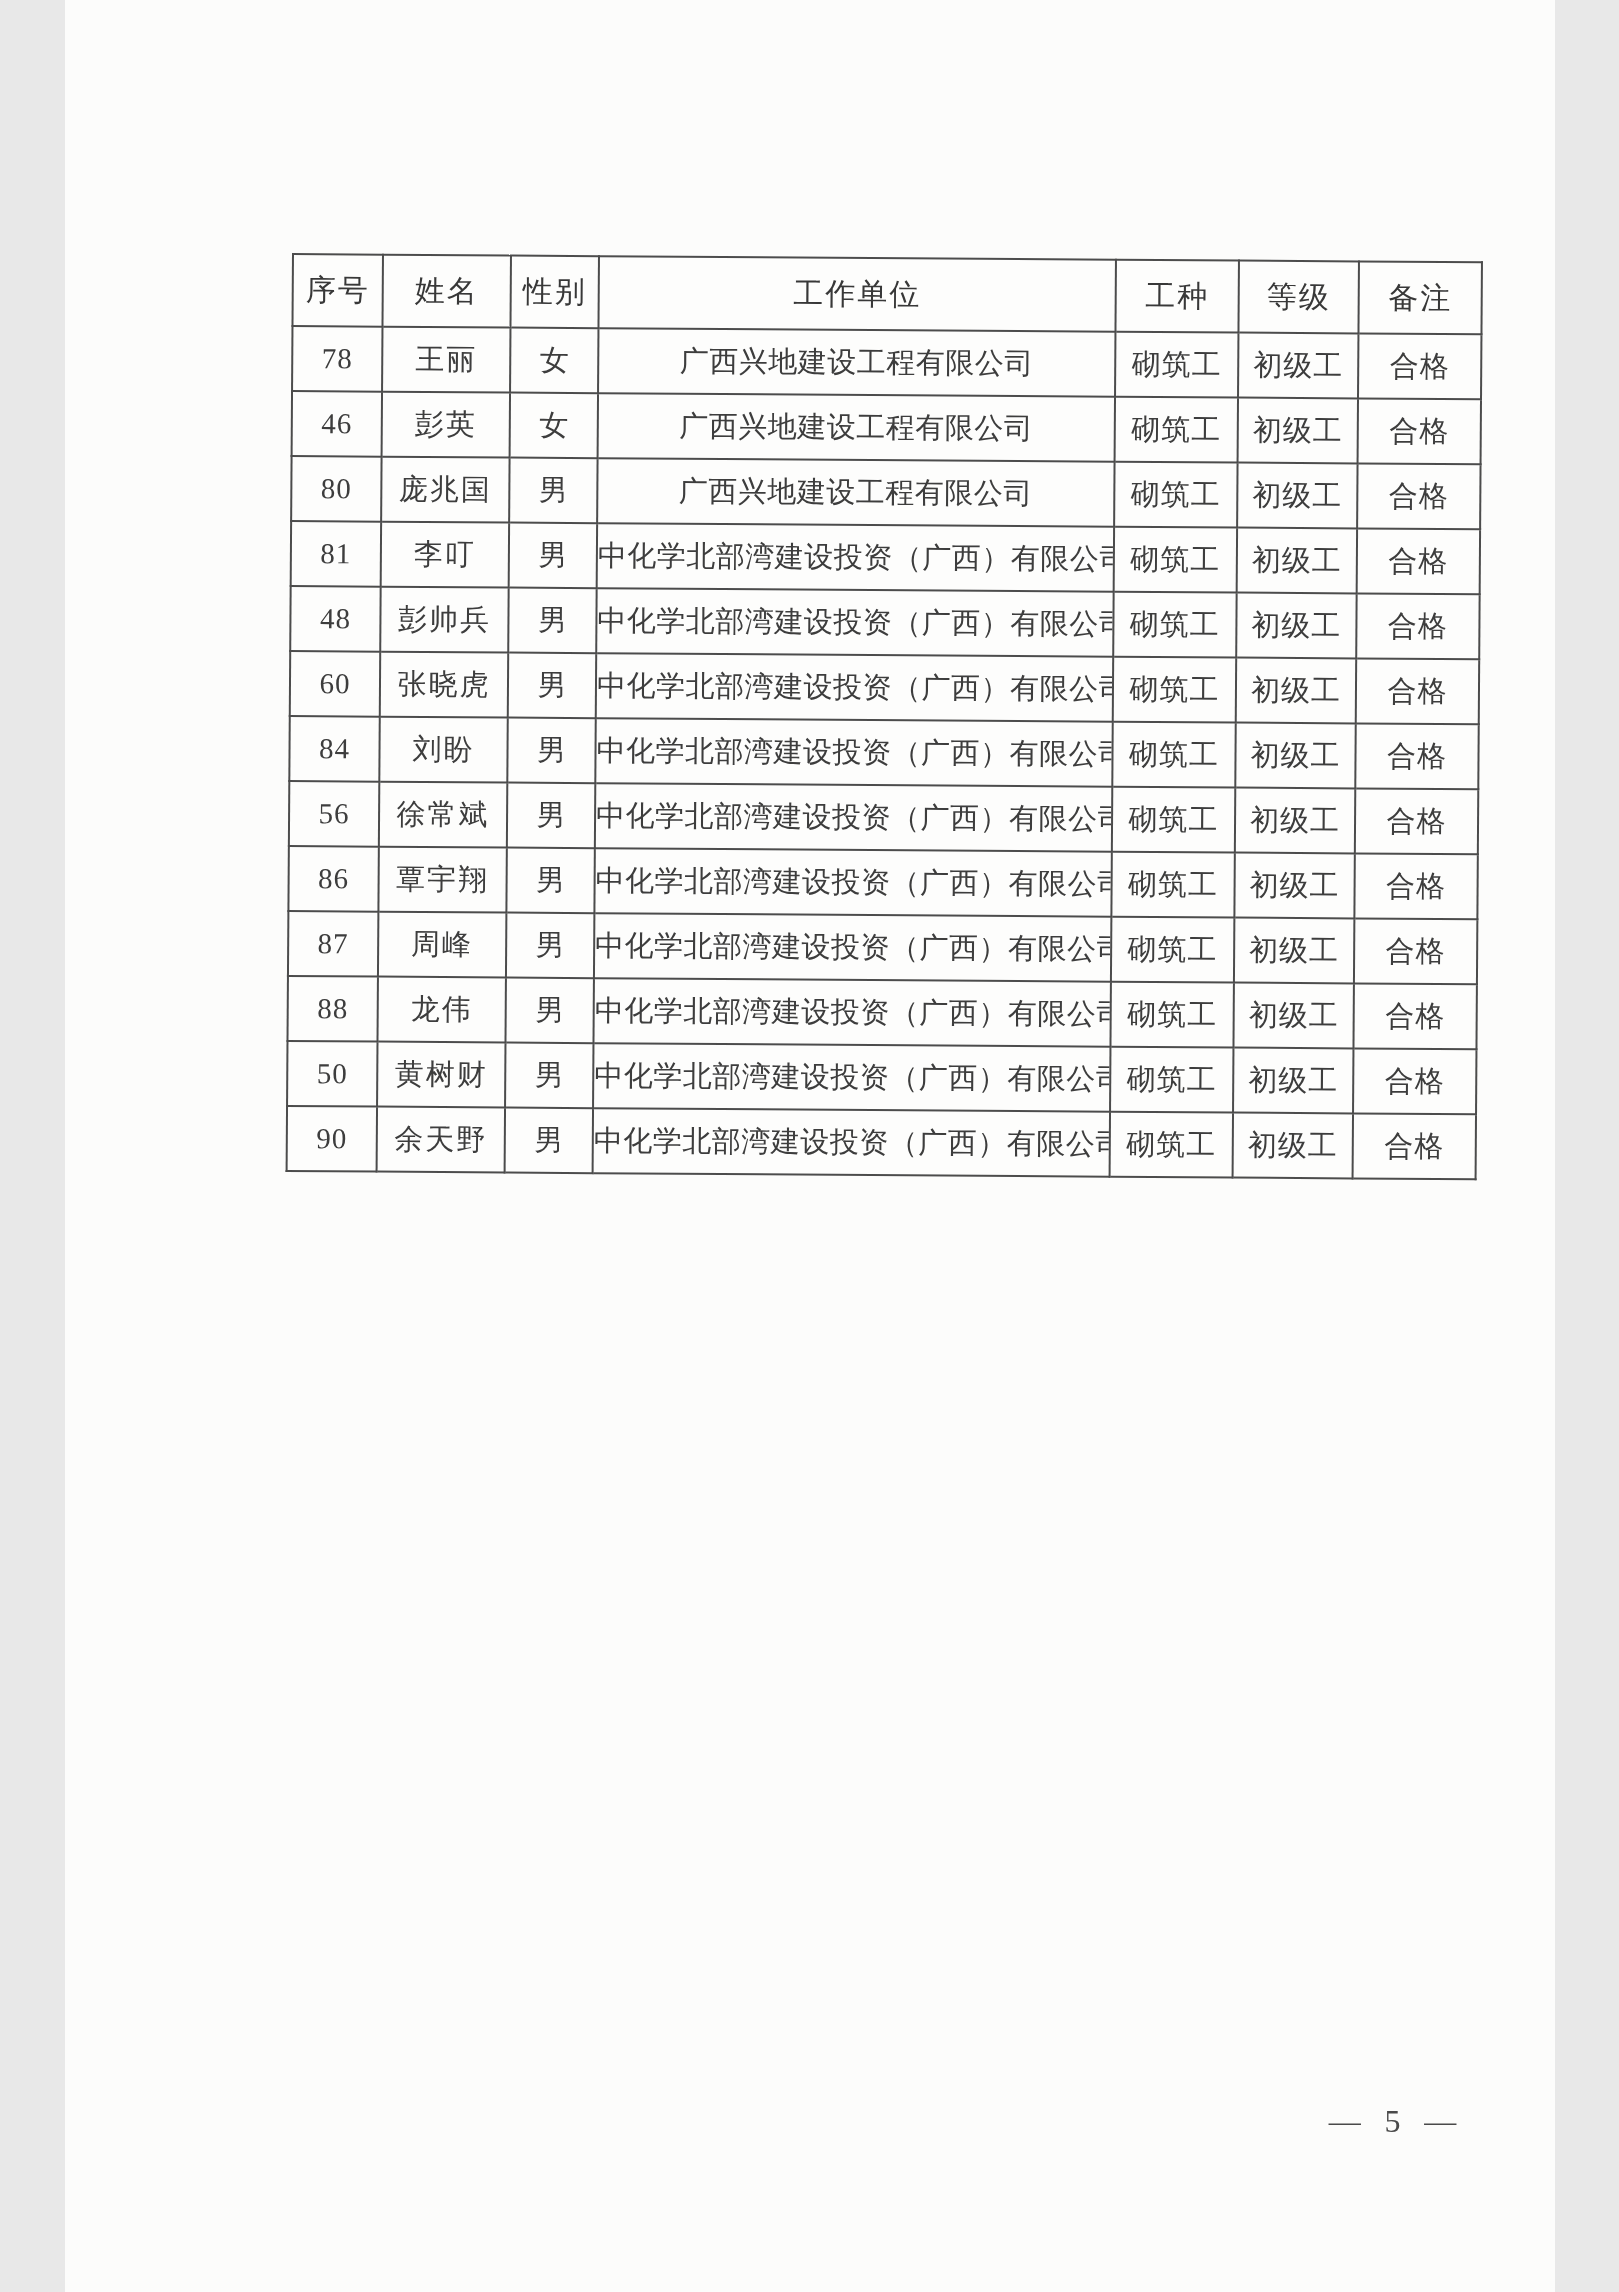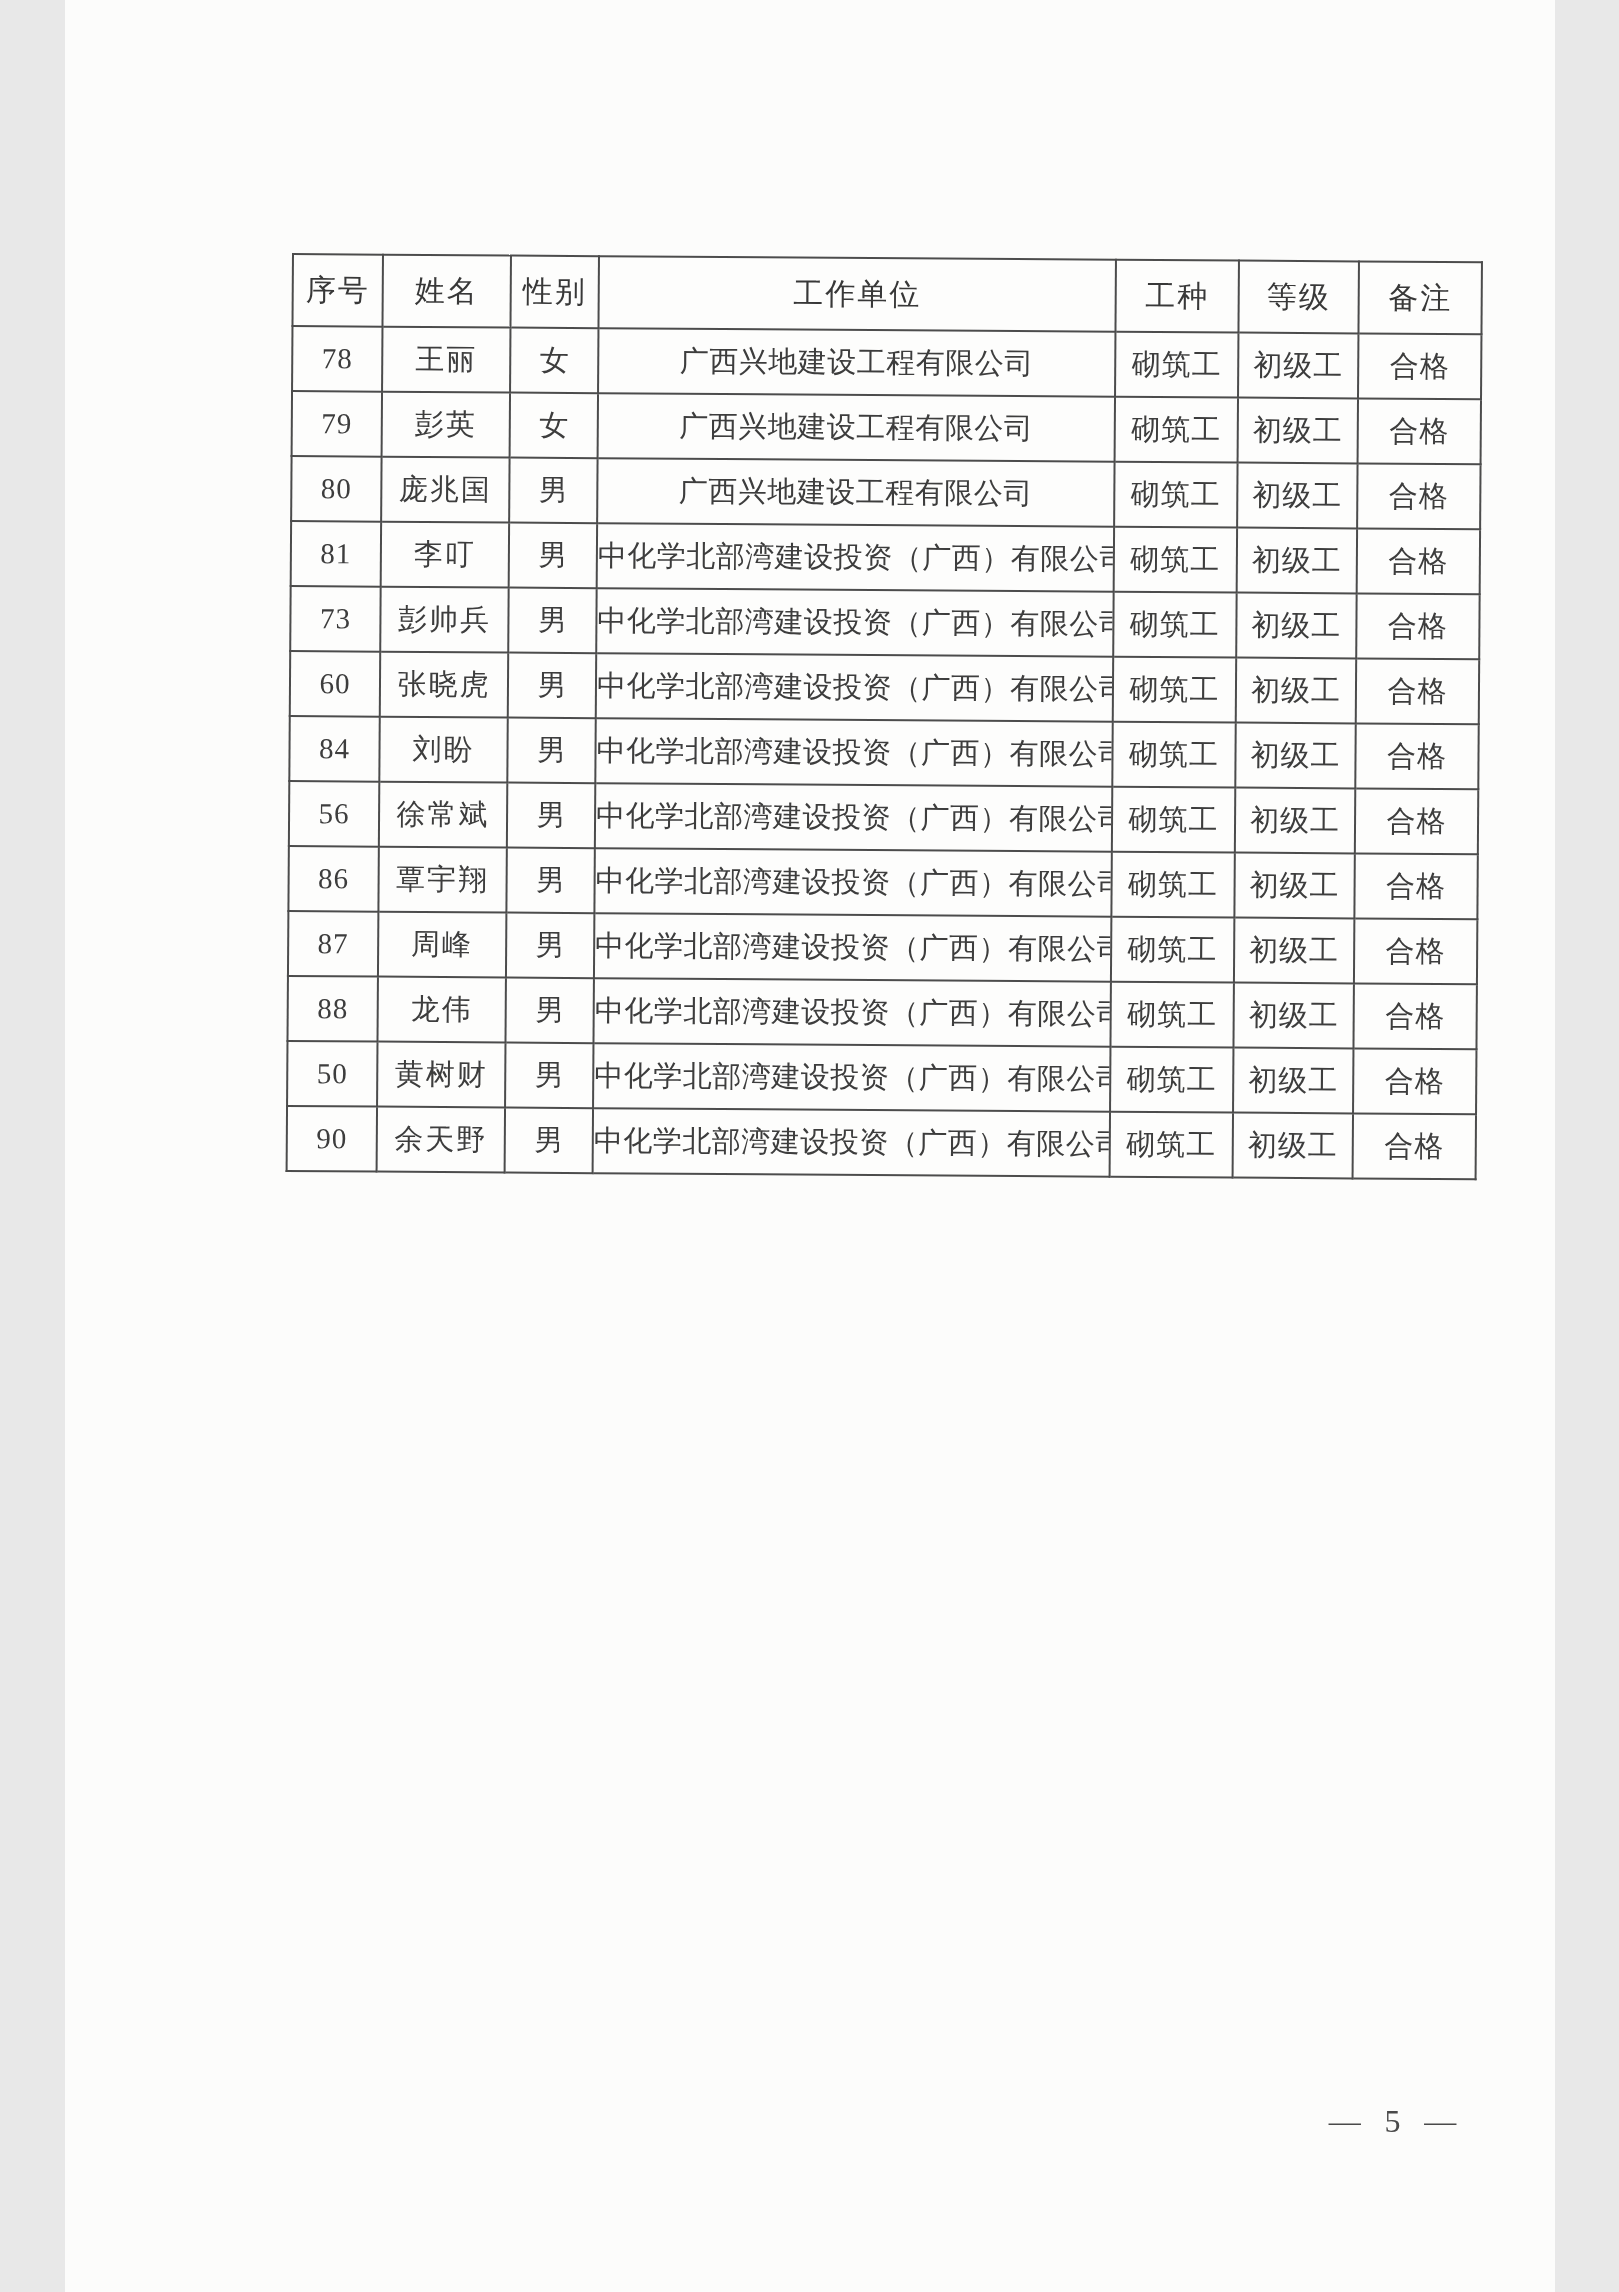--- a/index.html
+++ b/index.html
@@ -98,21 +98,21 @@
     <td class="cell-serial">78</td>
     <td class="cell-name">王丽</td>
     <td class="cell-gender">女</td>
     <td class="cell-unit">广西兴地建设工程有限公司</td>
     <td class="cell-trade">砌筑工</td>
     <td class="cell-level">初级工</td>
     <td class="cell-remark">合格</td>
   </tr>
 
   <tr>
-    <td class="cell-serial">79</td>
+    <td class="cell-serial">46</td>
     <td class="cell-name">彭英</td>
     <td class="cell-gender">女</td>
     <td class="cell-unit">广西兴地建设工程有限公司</td>
     <td class="cell-trade">砌筑工</td>
     <td class="cell-level">初级工</td>
     <td class="cell-remark">合格</td>
   </tr>
 
   <tr>
     <td class="cell-serial">80</td>
@@ -128,21 +128,21 @@
     <td class="cell-serial">81</td>
     <td class="cell-name">李叮</td>
     <td class="cell-gender">男</td>
     <td class="cell-unit">中化学北部湾建设投资（广西）有限公司</td>
     <td class="cell-trade">砌筑工</td>
     <td class="cell-level">初级工</td>
     <td class="cell-remark">合格</td>
   </tr>
 
   <tr>
-    <td class="cell-serial">73</td>
+    <td class="cell-serial">48</td>
     <td class="cell-name">彭帅兵</td>
     <td class="cell-gender">男</td>
     <td class="cell-unit">中化学北部湾建设投资（广西）有限公司</td>
     <td class="cell-trade">砌筑工</td>
     <td class="cell-level">初级工</td>
     <td class="cell-remark">合格</td>
   </tr>
 
   <tr>
     <td class="cell-serial">60</td>

